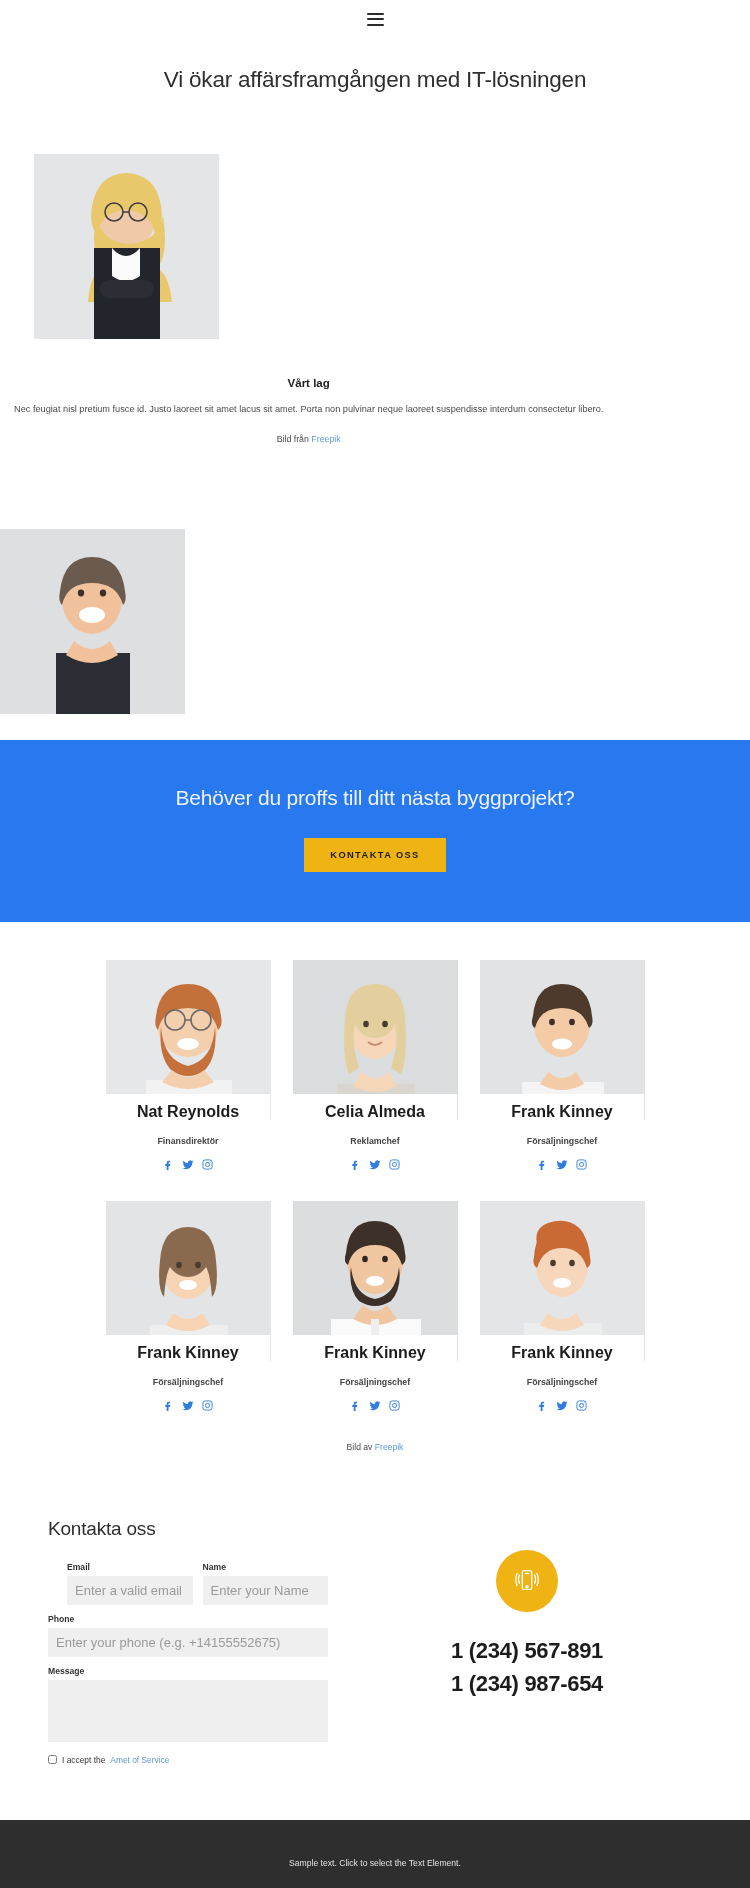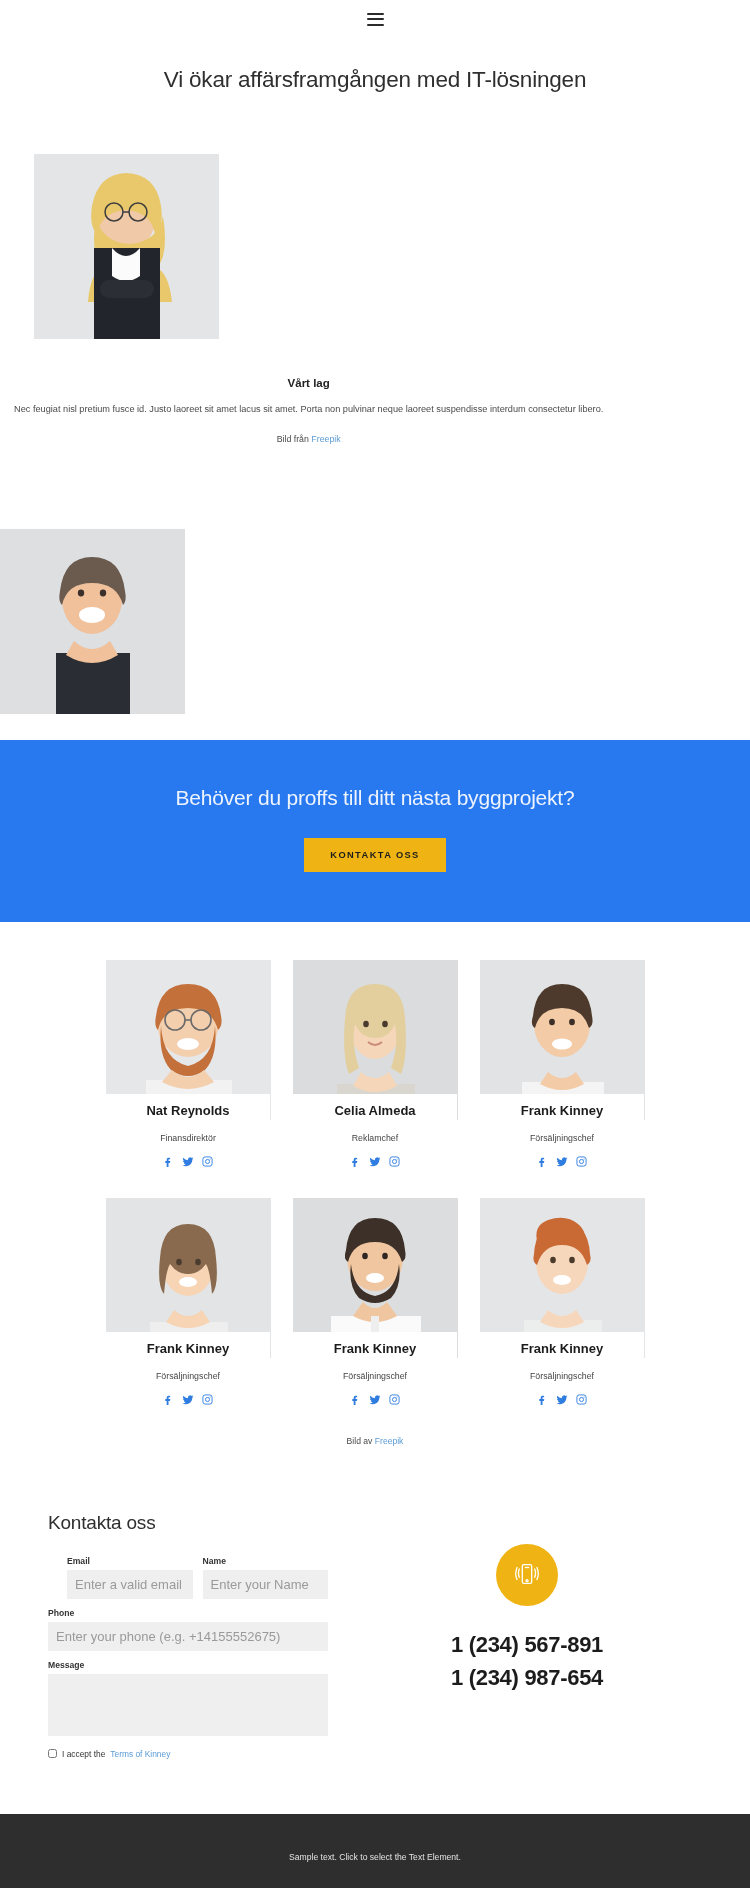--- a/index.html
+++ b/index.html
@@ -144,29 +144,30 @@
     position: relative;
     overflow: hidden;
     background: #e6e7e9;
   }
   .name-plate {
     position: relative;
     margin: -26px auto 0;
     width: 164px;
     background: #ffffff;
     padding: 9px 4px 8px;
-    font-size: 13px;
+    font-size: 16px;
     font-weight: 700;
     color: #1c1c1c;
     z-index: 3;
   }
   .role {
     font-size: 8.8px;
     color: #444;
     margin-top: 7px;
+    font-weight: bold;
   }
   .socials {
     margin-top: 13px;
     display: flex;
     justify-content: center;
     gap: 8px;
     align-items: center;
   }
   .socials svg { display: block; }
   .grid-credit {
@@ -587,21 +588,21 @@
     </div>
 
     <div class="field">
       <label class="field-label">Message</label>
       <textarea placeholder="" style=""></textarea>
     </div>
 
     <div class="accept">
       <input type="checkbox" style="">
       <span>I accept the </span>
-        <a href="#">Terms of Kinney</a>
+        <a href="#">Amet of Service</a>
     </div>
 
   </div>
 
   <div class="contact-right">
     <div class="phone-badge">
       <svg width="30" height="30" viewBox="0 0 32 32" fill="none" stroke="#ffffff" stroke-width="1.4">
         <rect x="11" y="5" width="10" height="20" rx="1.6"></rect>
         <line x1="13.6" y1="8" x2="18.4" y2="8"></line>
         <circle cx="16" cy="22" r="1.1"></circle>

